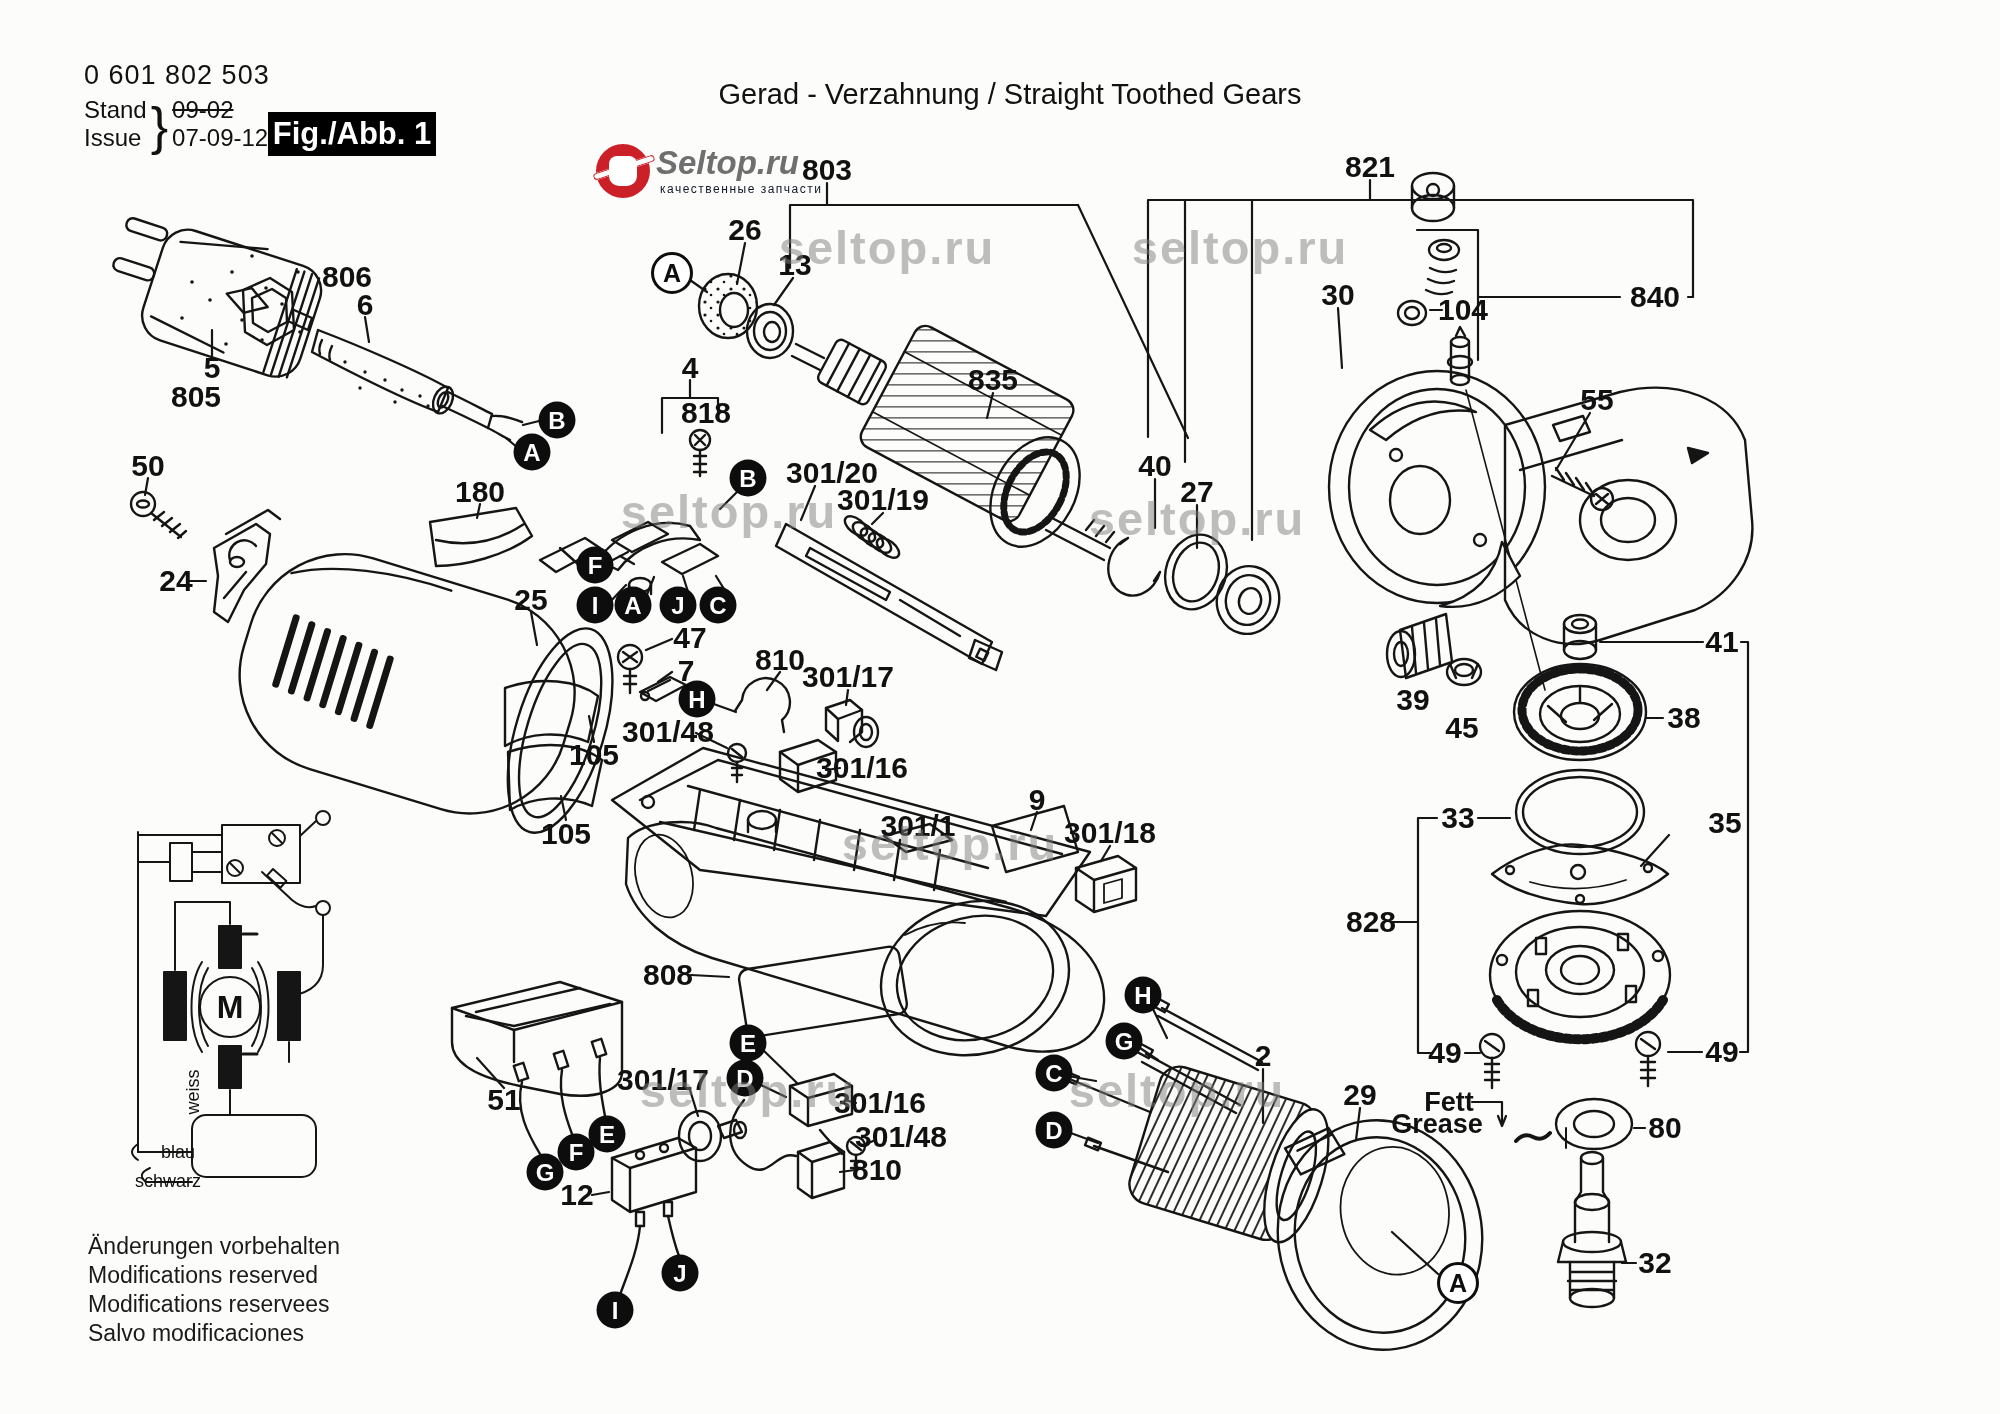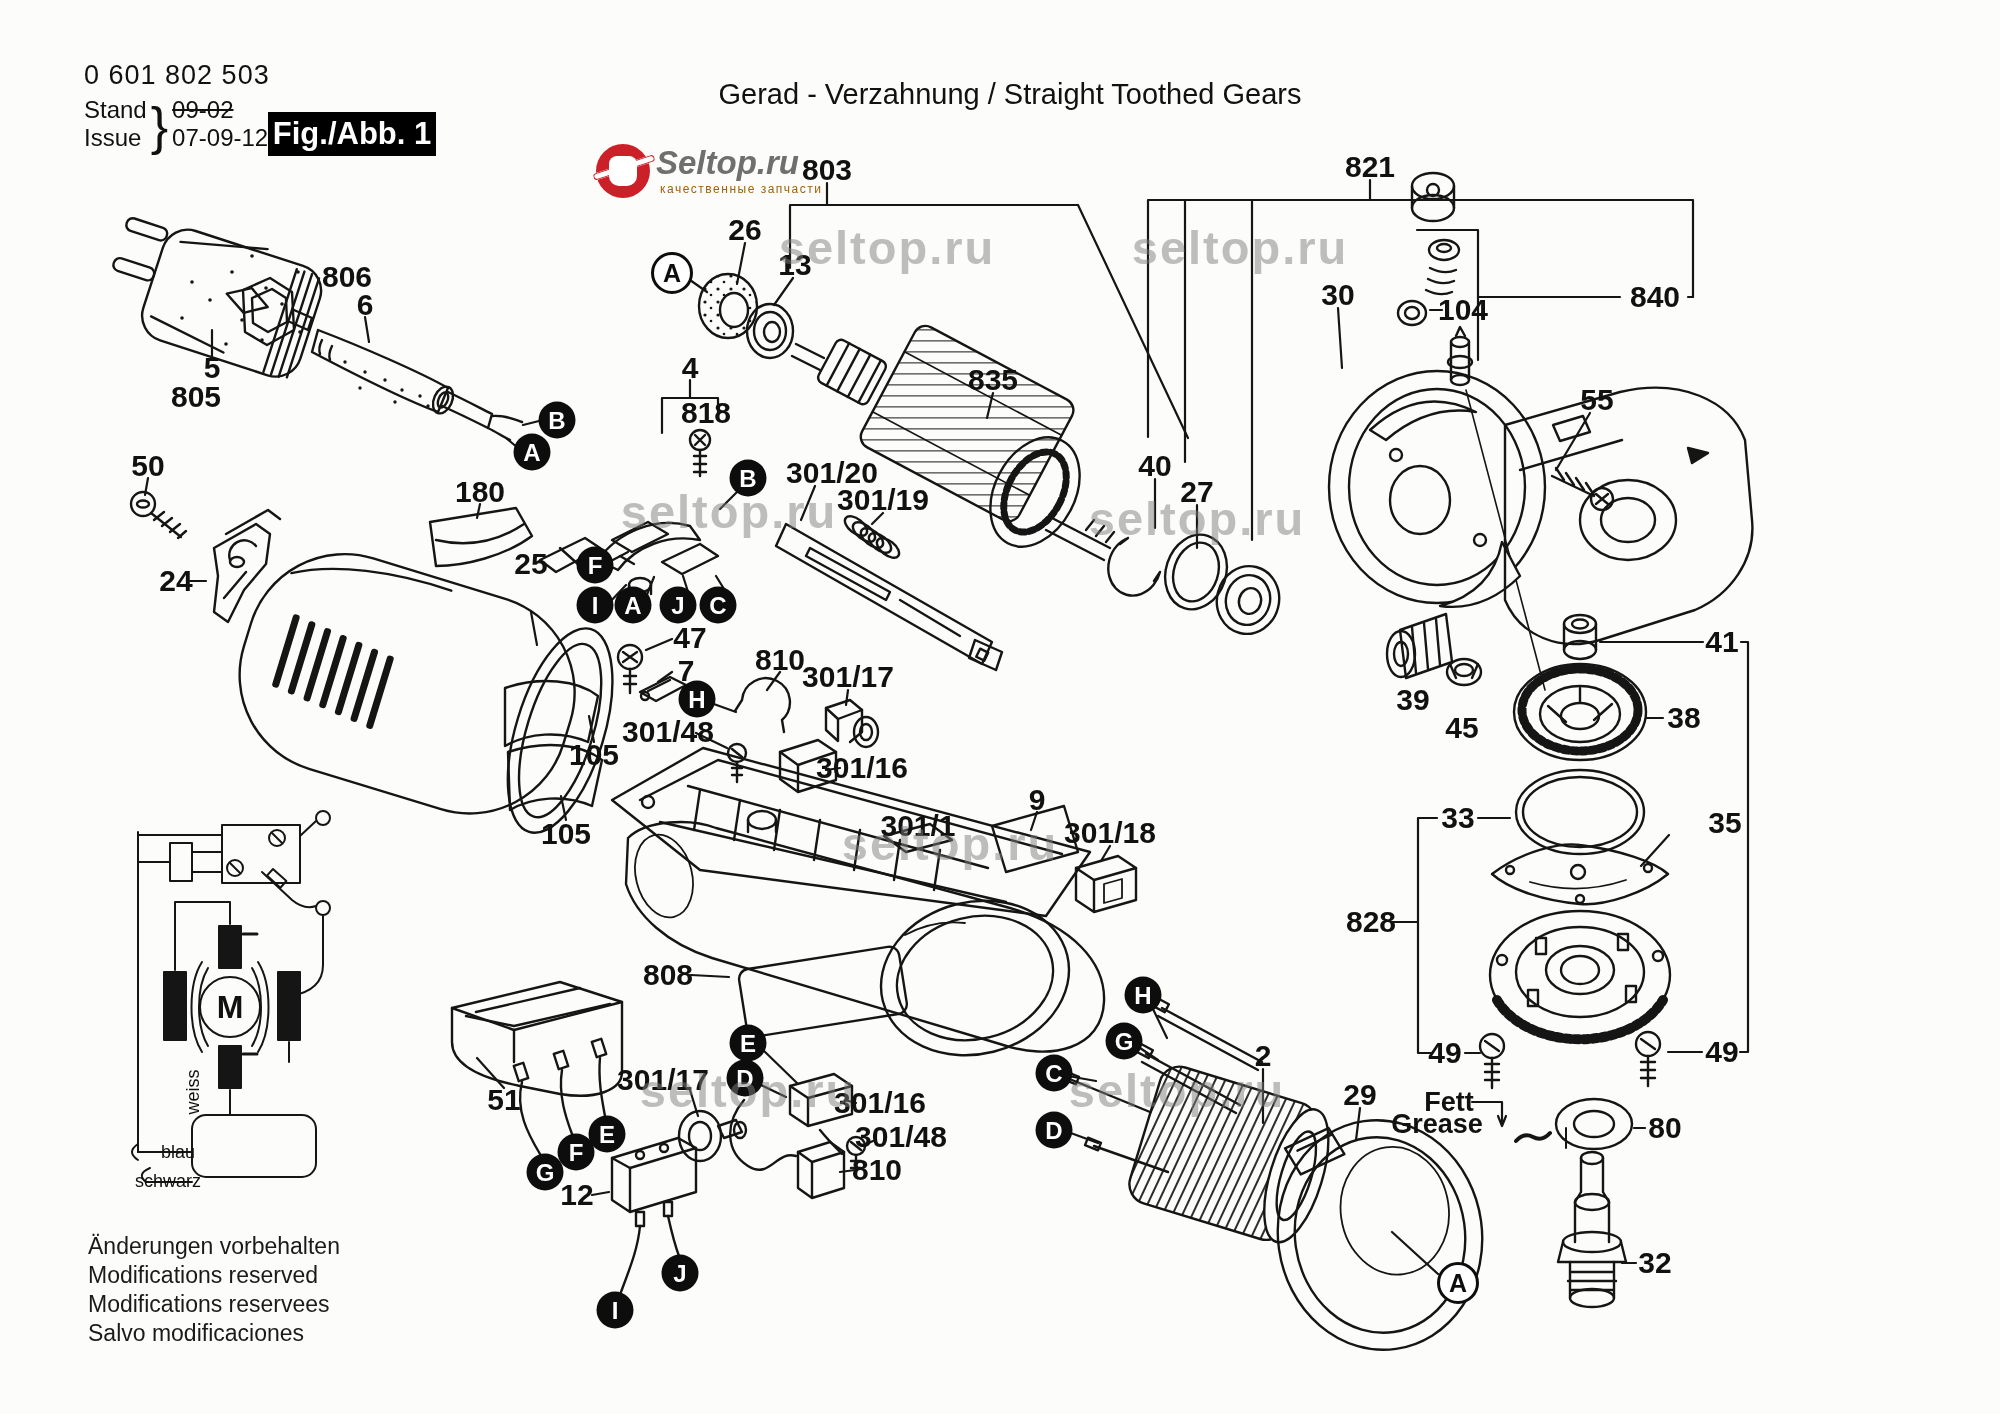--- a/index.html
+++ b/index.html
@@ -16,21 +16,21 @@
   .strike{text-decoration:line-through;}
   #fig-box{left:268px;top:112px;width:168px;height:44px;background:#000;color:#fff;
            font-weight:bold;font-size:31px;text-align:center;line-height:44px;}
   #page-title{left:470px;top:78px;width:1080px;text-align:center;font-size:29px;font-weight:normal;}
   
   #logo{left:596px;top:142px;width:230px;height:64px;}
   #logo .badge{position:absolute;left:0;top:2px;width:54px;height:54px;border-radius:50%;background:#cc2028;}
   #logo .fist{position:absolute;left:13px;top:14px;width:28px;height:30px;background:#fff;border-radius:8px 8px 10px 10px;}
   #logo .wrench{position:absolute;left:-4px;top:22px;width:64px;height:7px;background:#fff;border-radius:4px;transform:rotate(-18deg);box-shadow:0 0 0 1px #cc2028 inset;}
   #logo .lname{position:absolute;left:60px;top:2px;font-size:33px;font-weight:bold;font-style:italic;color:#6f6f6f;}
-  #logo .ltag{position:absolute;left:64px;top:40px;font-size:12px;color:#a16207;letter-spacing:1.5px;}
+  #logo .ltag{position:absolute;left:64px;top:40px;font-size:12px;color:#0f172a;letter-spacing:1.5px;}
   
   .part-label{position:absolute;transform:translate(-50%,-50%);font-size:30px;font-weight:bold;white-space:nowrap;z-index:5;}
   .part-label.small{font-size:27px;}
   .letter-dark{position:absolute;transform:translate(-50%,-50%);width:37px;height:37px;border-radius:50%;
                background:#0d0d0d;color:#fff;font-size:24px;font-weight:bold;text-align:center;line-height:37px;z-index:6;}
   .letter-light{position:absolute;transform:translate(-50%,-50%);width:36px;height:36px;border-radius:50%;
                 background:#fff;border:3px solid #0d0d0d;color:#0d0d0d;font-size:25px;font-weight:bold;
                 text-align:center;line-height:36px;z-index:6;}
   .watermark{position:absolute;transform:translate(-50%,-50%);font-size:47px;font-weight:bold;
              color:rgba(125,125,125,.50);letter-spacing:2px;z-index:8;white-space:nowrap;}
@@ -516,21 +516,21 @@
       <div class="part-label" style="left: 795px; top: 265px;">13</div>
       <div class="part-label" style="left: 347px; top: 277px;">806</div>
       <div class="part-label" style="left: 365px; top: 305px;">6</div>
       <div class="part-label" style="left: 212px; top: 368px;">5</div>
       <div class="part-label" style="left: 196px; top: 397px;">805</div>
       <div class="part-label" style="left: 690px; top: 368px;">4</div>
       <div class="part-label" style="left: 706px; top: 413px;">818</div>
       <div class="part-label" style="left: 148px; top: 466px;">50</div>
       <div class="part-label" style="left: 480px; top: 492px;">180</div>
       <div class="part-label" style="left: 176px; top: 581px;">24</div>
-      <div class="part-label" style="left: 531px; top: 564px;">25</div>
+      <div class="part-label" style="left: 531px; top: 600px;">25</div>
       <div class="part-label" style="left: 832px; top: 473px;">301/20</div>
       <div class="part-label" style="left: 883px; top: 500px;">301/19</div>
       <div class="part-label" style="left: 993px; top: 380px;">835</div>
       <div class="part-label" style="left: 1338px; top: 295px;">30</div>
       <div class="part-label" style="left: 1463px; top: 310px;">104</div>
       <div class="part-label" style="left: 1655px; top: 297px;">840</div>
       <div class="part-label" style="left: 1597px; top: 400px;">55</div>
       <div class="part-label" style="left: 1155px; top: 466px;">40</div>
       <div class="part-label" style="left: 1197px; top: 492px;">27</div>
       <div class="part-label" style="left: 1722px; top: 642px;">41</div>

